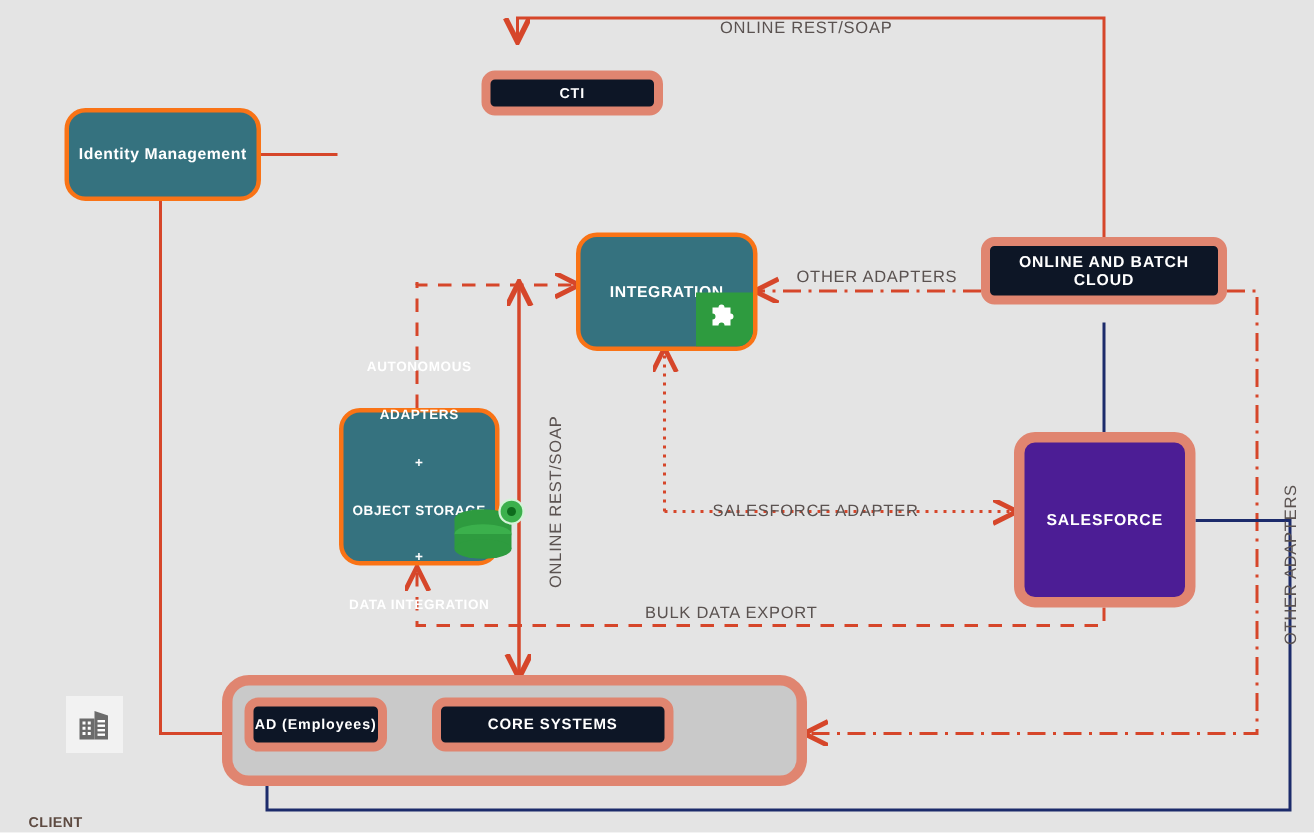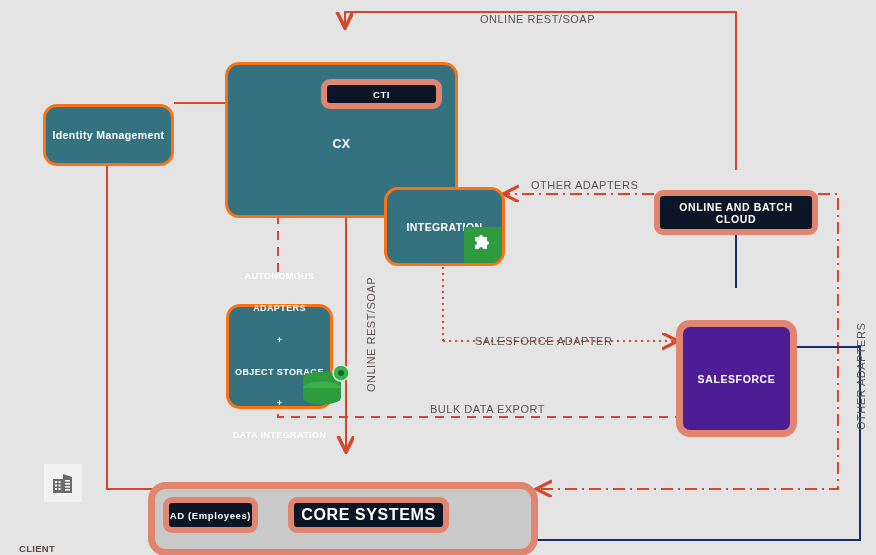--- a/index.html
+++ b/index.html
@@ -4,21 +4,21 @@
 <style>
   html,body{margin:0;padding:0;background:#ffffff;}
   body{font-family:"Liberation Sans", sans-serif;}
   #canvas{
     position:relative;
     width:876px;height:555px;
     background:#e4e4e4;
     overflow:hidden;
   }
   #wires{position:absolute;left:0;top:0;width:876px;height:555px;}
-  .node{position:absolute;box-sizing:border-box;display:flex;align-items:center;justify-content:center;text-align:center;margin-top:32px;}
+  .node{position:absolute;box-sizing:border-box;display:flex;align-items:center;justify-content:center;text-align:center;}
   .teal{
     background:#35727f;border:3px solid #f97316;border-radius:14px;
     color:#ffffff;font-weight:bold;letter-spacing:.4px;
   }
   .navy{
     background:#0d1626;border:6px solid #e08570;border-radius:9px;
     color:#ffffff;font-weight:bold;letter-spacing:.6px;
   }
   .cyan{
     background:#4c1d95;border:7px solid #e08570;border-radius:14px;
@@ -33,21 +33,21 @@
       align-items:flex-start;padding-top:72px;z-index:2;}
   #cti{left:321px;top:47px;width:121px;height:30px;font-size:9.5px;z-index:4;}
   #integration{left:384px;top:155px;width:121px;height:79px;font-size:10.5px;z-index:5;
       overflow:hidden;}
   #adb{left:226px;top:272px;width:107px;height:105px;font-size:9px;line-height:1.32;
       flex-direction:column;z-index:2;gap:20px;}
   #obc{left:654px;top:158px;width:164px;height:45px;font-size:10.5px;}
   #sfdc{left:676px;top:288px;width:121px;height:117px;font-size:10.5px;}
   #dczone{left:148px;top:450px;width:390px;height:74px;z-index:1;}
   #ad{left:163px;top:465px;width:95px;height:36px;font-size:9.5px;z-index:3;}
-  #core{left:288px;top:465px;width:161px;height:36px;font-size:16px;z-index:3;}
+  #core{left:288px;top:465px;width:161px;height:36px;font-size:10px;z-index:3;}
 
   
   .puzzle{position:absolute;right:0;bottom:0;width:38px;height:36px;background:#2e9b3f;
           display:flex;align-items:center;justify-content:center;}
   .dbicon{position:absolute;right:-22px;bottom:-6px;width:56px;height:48px;}
   .bldgicon{position:absolute;left:44px;top:464px;width:38px;height:38px;background:#f2f2f2;
             display:flex;align-items:center;justify-content:center;}
   
   .lbl{position:absolute;color:#5a5250;font-size:11px;letter-spacing:.5px;white-space:nowrap;}
   .lbl.vert{transform-origin:0 0;transform:rotate(-90deg);}
@@ -103,23 +103,20 @@
     <g stroke="#1c2b6b" fill="none" stroke-width="2">
       <path d="M736,215 L736,288"></path>
       <path d="M797,347 L860,347 L860,540 L178,540 L178,524"></path>
     </g>
   </svg>
 
   <div id="identity" class="node teal">
     <span>Identity Management</span>
   </div>
 
-  <div id="cx" class="node teal">
-    <span>CX</span>
-  </div>
 
   <div id="cti" class="node navy">
     <span>CTI</span>
   </div>
 
   <div id="integration" class="node teal">
     <span>INTEGRATION</span>
     <span class="puzzle">
       <svg width="24" height="22" viewBox="0 0 24 22">
         <path fill="#ffffff" d="M4 3h4a2 2 0 1 1 4 0h4v4a2 2 0 1 1 0 4v4h-4a2 2 0 1 0-4 0H4v-4a2 2 0 1 0 0-4V3z"></path>

